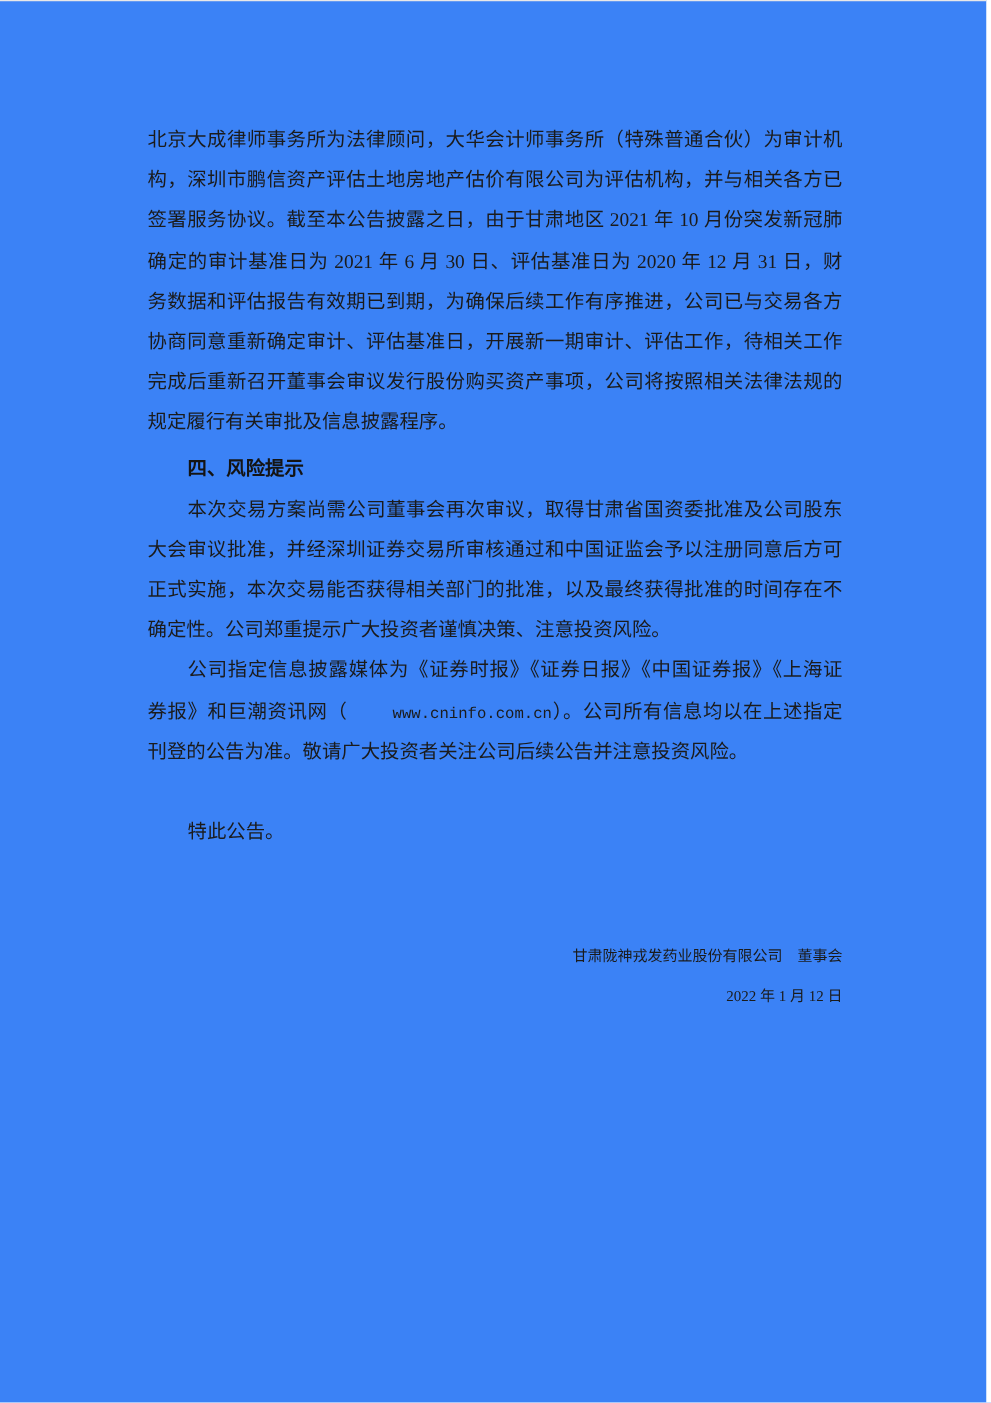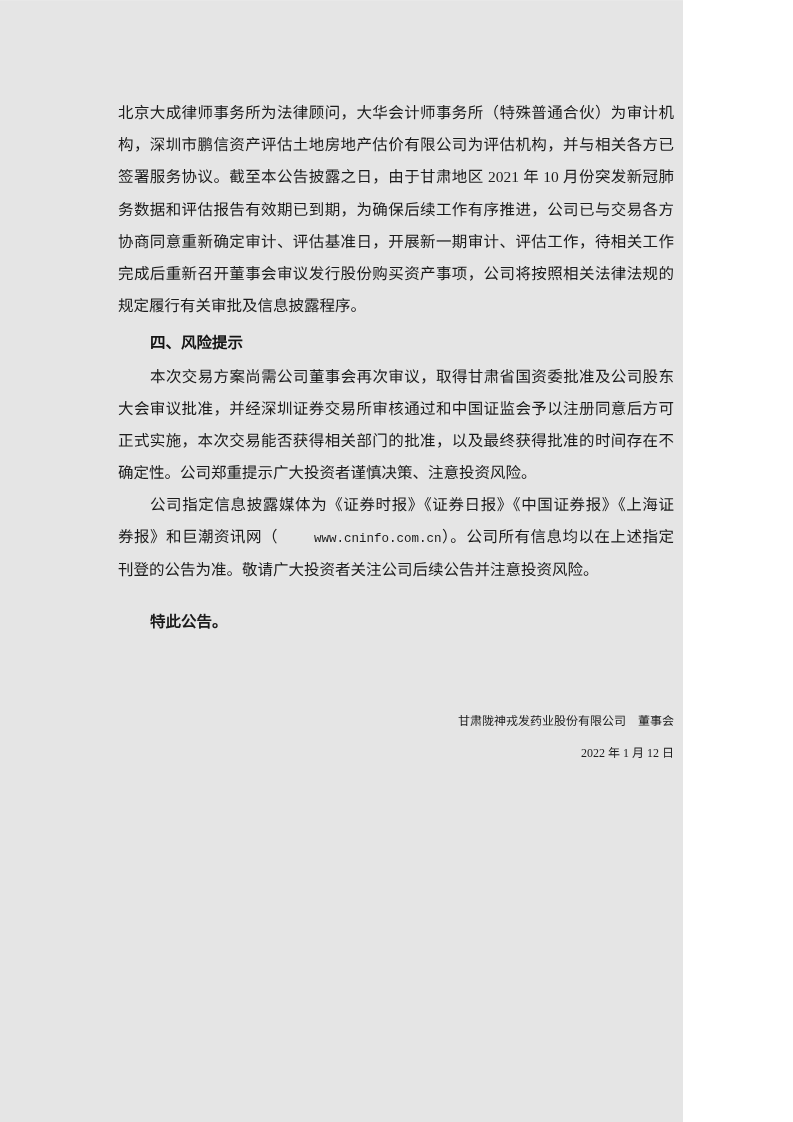--- a/index.html
+++ b/index.html
@@ -2,23 +2,23 @@
 <html lang="zh-CN"><head>
 <meta charset="utf-8">
 <style>
   html, body {
     margin: 0;
     padding: 0;
     background: #ffffff;
   }
   .page {
     position: relative;
-    width: 683px;
+    width: 789px;
     height: 1122px;
-    background: #e5e5e5;
+    background: #3b82f6;
     border-top: 1px solid #e8e8e8;
     box-sizing: border-box;
     font-family: "Liberation Serif", "DejaVu Serif", serif;
     color: #1b1b1b;
     overflow: hidden;
   }
   .content {
     position: absolute;
     left: 118px;
     top: 96px;
@@ -48,22 +48,21 @@
     height: 32.2px;
     margin: 5px 0 1px 0;
     text-indent: 32px;
     color: #141414;
   }
   .closing {
     font-size: 15.5px;
     line-height: 32.2px;
     height: 32.2px;
     text-indent: 32px;
-    margin-top: 20px;
-    font-weight: bold;
+    margin-top: 32px;
   }
   .sig-block {
     margin-top: 67px;
   }
   .sig-line {
     font-size: 12px;
     line-height: 32.2px;
     height: 32.2px;
     text-align: right;
   }
@@ -76,20 +75,21 @@
 </head>
 <body>
 
 <div class="page">
   <div class="content">
 
     <div class="para">
       <div class="line">北京大成律师事务所为法律顾问，大华会计师事务所（特殊普通合伙）为审计机</div>
       <div class="line">构，深圳市鹏信资产评估土地房地产估价有限公司为评估机构，并与相关各方已</div>
       <div class="line">签署服务协议。截至本公告披露之日，由于甘肃地区 2021 年 10 月份突发新冠肺</div>
+      <div class="line">确定的审计基准日为 2021 年 6 月 30 日、评估基准日为 2020 年 12 月 31 日，财</div>
       <div class="line">务数据和评估报告有效期已到期，为确保后续工作有序推进，公司已与交易各方</div>
       <div class="line">协商同意重新确定审计、评估基准日，开展新一期审计、评估工作，待相关工作</div>
       <div class="line">完成后重新召开董事会审议发行股份购买资产事项，公司将按照相关法律法规的</div>
       <div class="line">规定履行有关审批及信息披露程序。</div>
     </div>
 
     <div class="heading">四、风险提示</div>
 
     <div class="para">
       <div class="line ind">本次交易方案尚需公司董事会再次审议，取得甘肃省国资委批准及公司股东</div>

